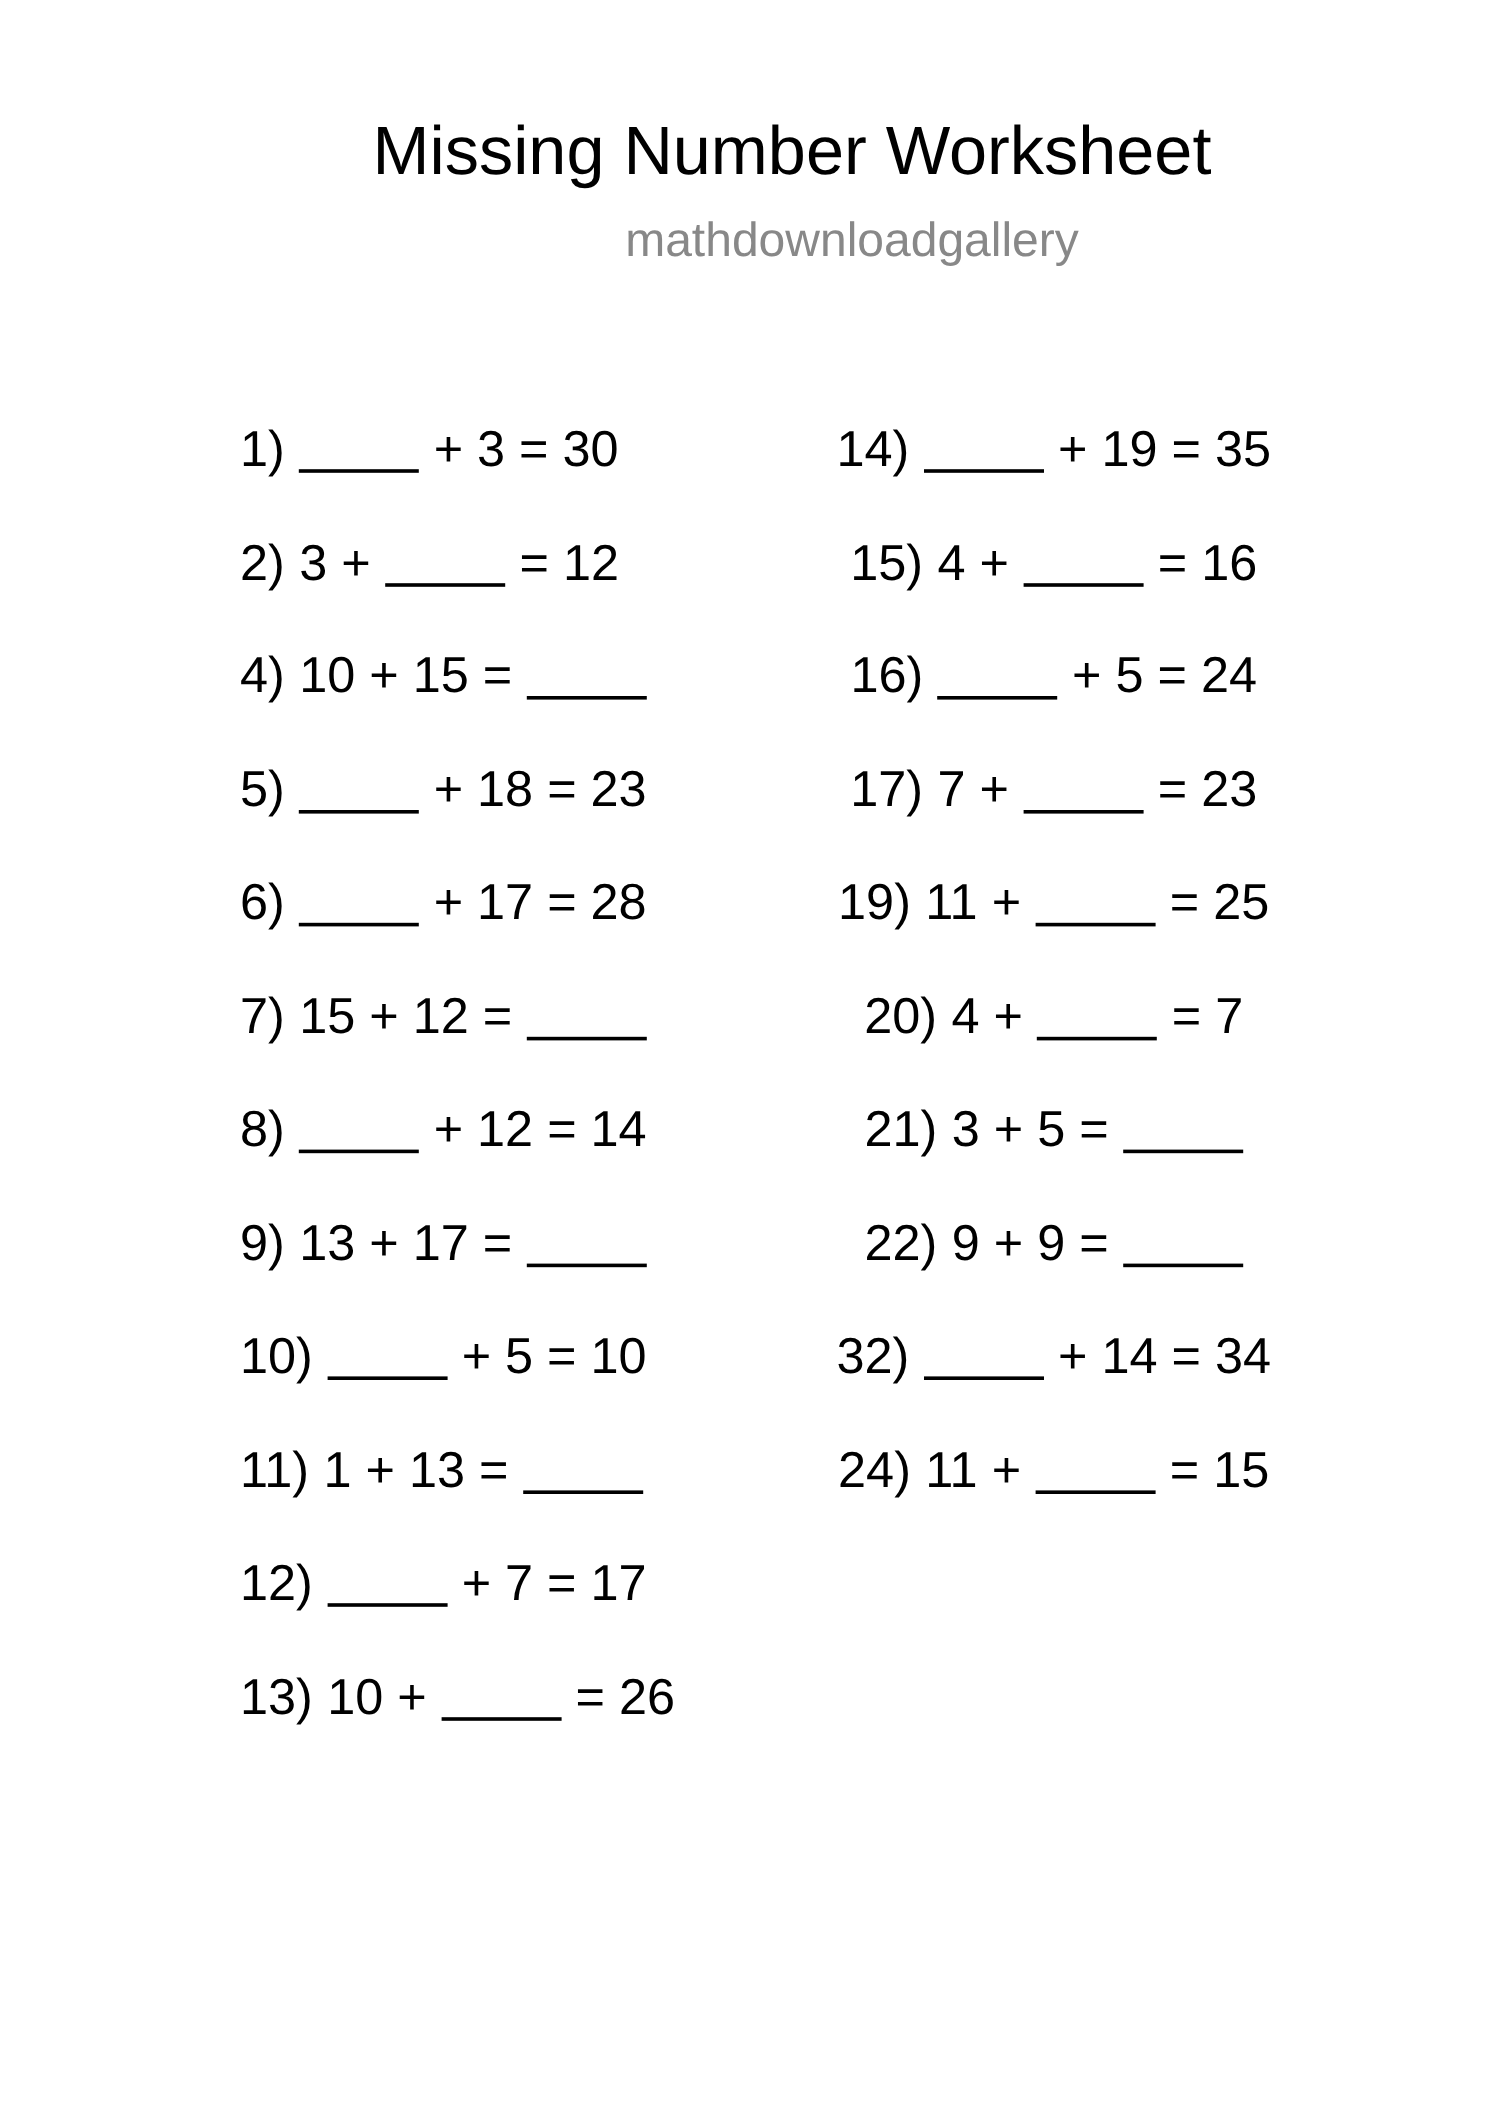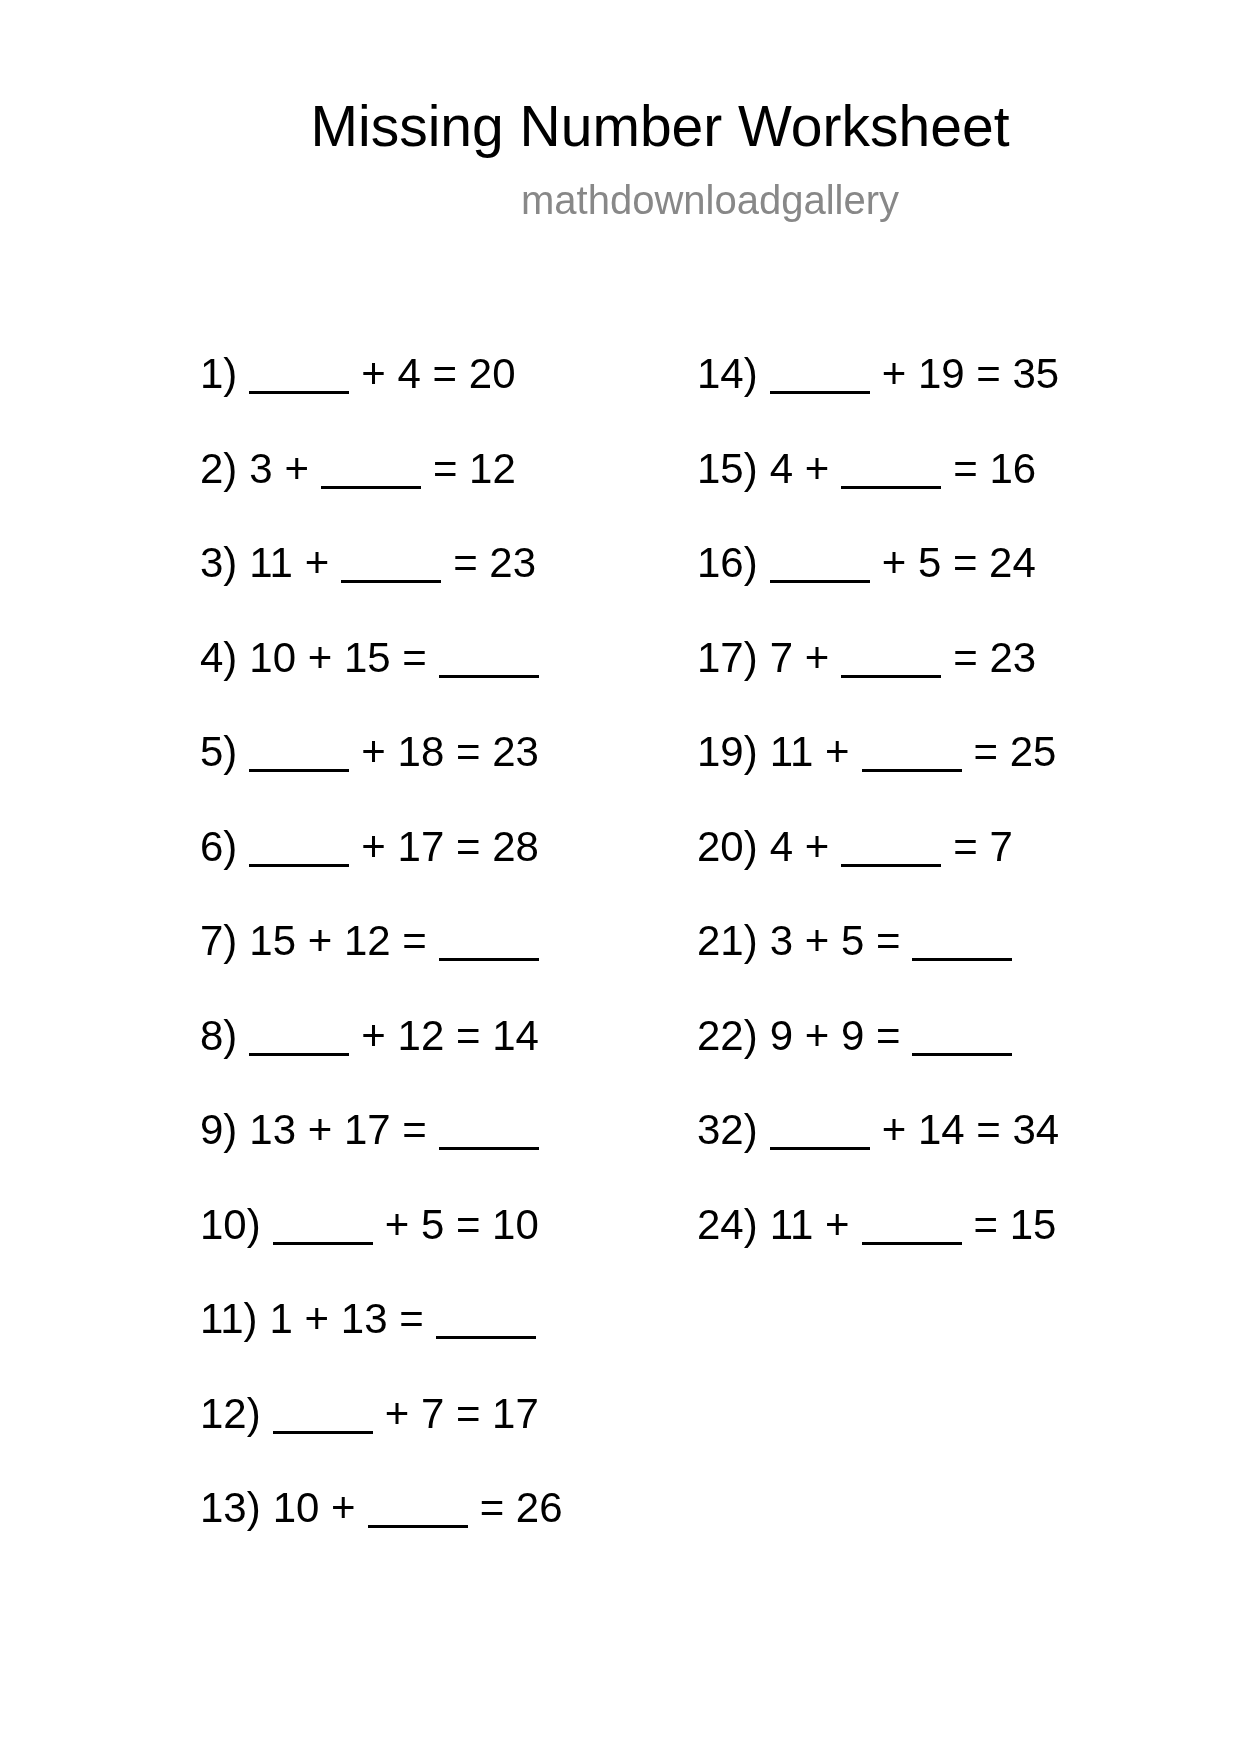--- a/index.html
+++ b/index.html
@@ -35,21 +35,21 @@
       text-align: center;
       font-size: 40px;
       line-height: 44px;
       color: #888888;
     }
     .column {
       position: absolute;
       top: 348px;
     }
     .column.left { left: 200px; }
-    .column.right { left: 697px; }
+    .column.right { left: 697px; text-align: center; }
     .problem {
       height: 94.5px;
       font-size: 42px;
       line-height: 52px;
       white-space: nowrap;
     }
     .problem .num { margin-right: 12px; }
     .problem .blank {
       display: inline-block;
       width: 100px;
@@ -59,23 +59,22 @@
     }
     .problem .gap { display: inline-block; width: 12px; }
   </style>
 </head>
 <body>
 
 <h1 class="page-title">Missing Number Worksheet</h1>
 <div class="page-subtitle">mathdownloadgallery</div>
 
 <div class="column left">
-  <div class="problem"><span class="num">1)</span><span class="blank"></span><span class="gap"></span><span>+ 4 = 20</span></div>
+  <div class="problem"><span class="num">1)</span><span class="blank"></span><span class="gap"></span><span>+ 3 = 30</span></div>
   <div class="problem"><span class="num">2)</span><span>3 +</span><span class="gap"></span><span class="blank"></span><span class="gap"></span><span>= 12</span></div>
-  <div class="problem"><span class="num">3)</span><span>11 +</span><span class="gap"></span><span class="blank"></span><span class="gap"></span><span>= 23</span></div>
   <div class="problem"><span class="num">4)</span><span>10 + 15 =</span><span class="gap"></span><span class="blank"></span></div>
   <div class="problem"><span class="num">5)</span><span class="blank"></span><span class="gap"></span><span>+ 18 = 23</span></div>
   <div class="problem"><span class="num">6)</span><span class="blank"></span><span class="gap"></span><span>+ 17 = 28</span></div>
   <div class="problem"><span class="num">7)</span><span>15 + 12 =</span><span class="gap"></span><span class="blank"></span></div>
   <div class="problem"><span class="num">8)</span><span class="blank"></span><span class="gap"></span><span>+ 12 = 14</span></div>
   <div class="problem"><span class="num">9)</span><span>13 + 17 =</span><span class="gap"></span><span class="blank"></span></div>
   <div class="problem"><span class="num">10)</span><span class="blank"></span><span class="gap"></span><span>+ 5 = 10</span></div>
   <div class="problem"><span class="num">11)</span><span>1 + 13 =</span><span class="gap"></span><span class="blank"></span></div>
   <div class="problem"><span class="num">12)</span><span class="blank"></span><span class="gap"></span><span>+ 7 = 17</span></div>
   <div class="problem"><span class="num">13)</span><span>10 +</span><span class="gap"></span><span class="blank"></span><span class="gap"></span><span>= 26</span></div>

